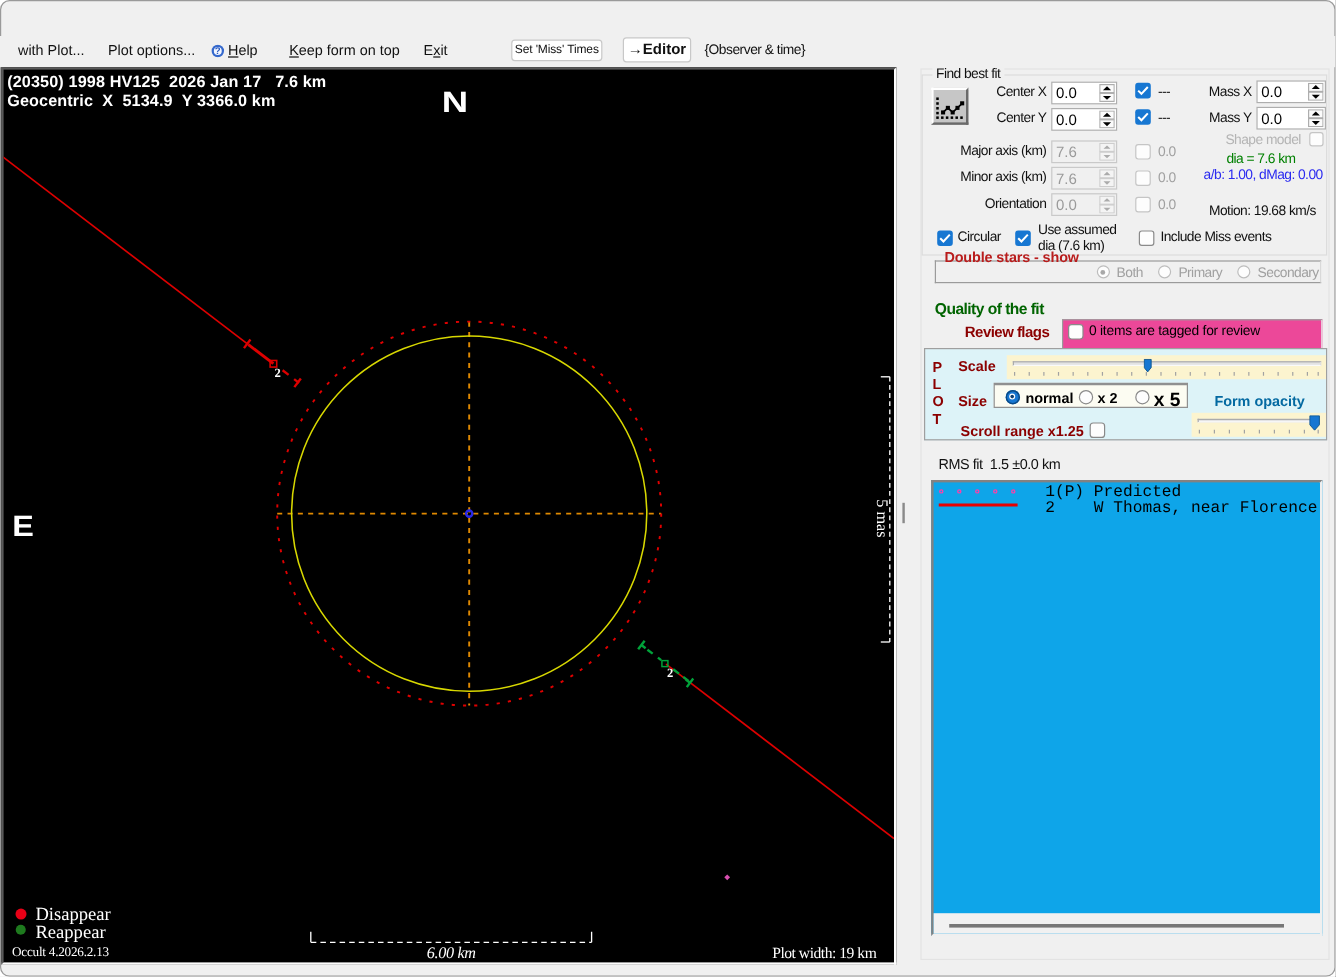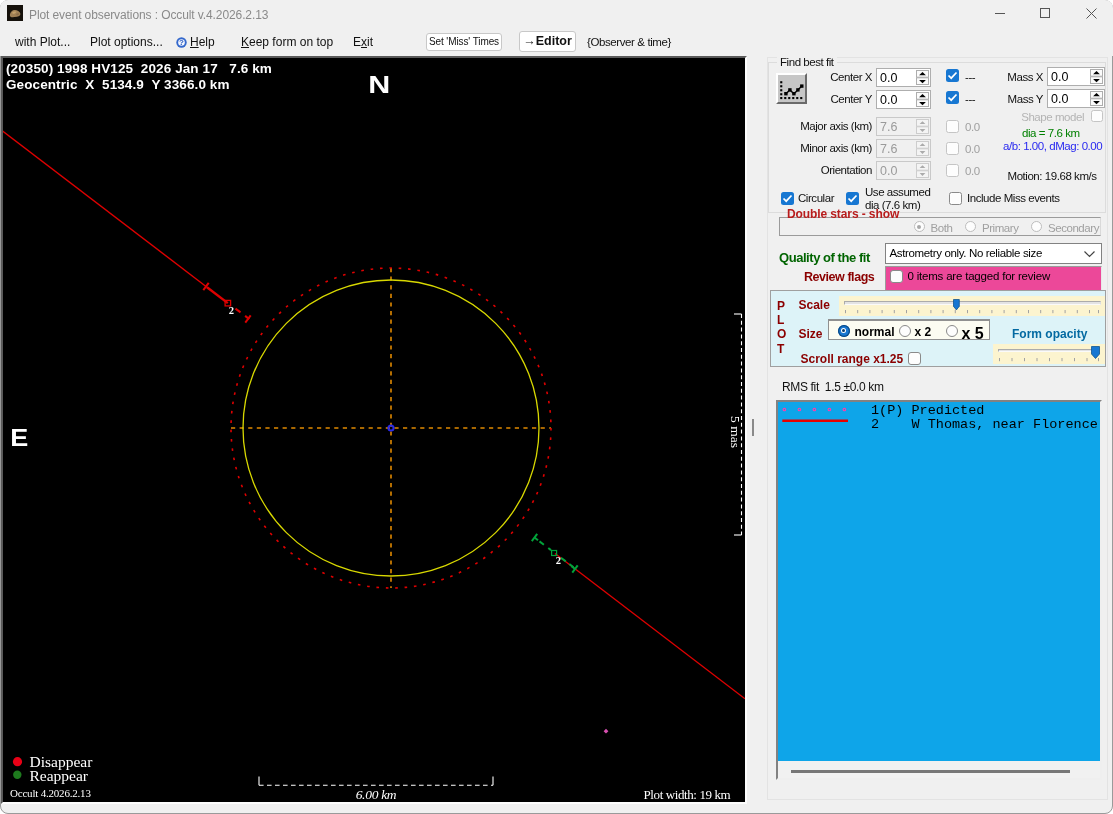--- a/index.html
+++ b/index.html
@@ -35,38 +35,20 @@
 .cb.disd { background:#fdfdfd; border:1px solid #c5c5c5; }
 .cb.on svg { position:absolute; left:1px; top:2px; }
 .groupbox { position:absolute; border:1px solid #dcdcdc; }
 .dred { color:#8b0000; font-weight:bold; }
 .track { position:absolute; background:#fcf4cf; }
 </style>
 </head>
 <body>
 <div id="win">
 
-  <div id="titlebar">
-    <svg id="appicon" style="position:absolute; left:7px; top:5px" width="16" height="16">
-        <rect width="16" height="16" fill="#15110b"></rect>
-        <path d="M3 11 C2.5 8.5 4.5 5.5 7 5 C9.5 4.5 12.5 6 13.2 8 C13.9 10 12.5 11.5 10 11.8 C7 12.2 3.5 13 3 11 Z" fill="#a08055"></path>
-        <path d="M5 7.5 C6 6.5 8 6 9.5 6.8 L8 8.5 L6 9 Z" fill="#c4a06a"></path>
-        <path d="M9 9 L11.5 8 L12 9.5 L10 10.5 Z" fill="#8a6c48"></path>
-      </svg>
-    <div id="title">Plot event observations : Occult v.4.2026.2.13</div>
-    <svg class="winbtn" style="left:977px" width="46" height="30">
-        <line x1="18" y1="13.5" x2="28" y2="13.5" stroke="#555" stroke-width="1"></line>
-      </svg>
-    <svg class="winbtn" style="left:1022px" width="46" height="30">
-        <rect x="18.5" y="8.5" width="9" height="9" fill="none" stroke="#555" stroke-width="1"></rect>
-      </svg>
-    <svg class="winbtn" style="left:1067px" width="46" height="30">
-        <path d="M19.5 8.5 L29.5 18.5 M29.5 8.5 L19.5 18.5" stroke="#555" stroke-width="1"></path>
-      </svg>
-  </div>
 
   <div id="menubar">
     <div class="mi" style="left:15px">with Plot...</div>
     <div class="mi" style="left:90px">Plot options...</div>
     <svg class="abs" style="left:176px; top:7px" width="11" height="11" viewBox="0 0 11 11">
         <circle cx="5.5" cy="5.5" r="5.2" fill="#3468cc"></circle>
         <circle cx="5.5" cy="5.5" r="3.3" fill="#f2f6ff"></circle>
         <text x="5.5" y="8.3" font-size="8" font-weight="bold" fill="#2b5bc0" text-anchor="middle">?</text>
       </svg>
     <div class="mi" style="left:190px"><span style="text-decoration:underline">H</span>elp</div>
@@ -281,26 +263,20 @@
     <span class="abs" style="left:146.5px; top:164px; width:11px; height:11px; border-radius:50%; border:1px solid #bdbdbd; background:#fdfdfd">
         <span class="abs" style="left:2.5px; top:2.5px; width:4px; height:4px; border-radius:50%; background:#a8a8a8"></span>
       </span>
     <div class="lab" style="left:163.5px; top:164.5px; color:#a0a0a0; font-size:11.5px">Both</div>
     <span class="abs" style="left:198px; top:164px; width:11px; height:11px; border-radius:50%; border:1px solid #bdbdbd; background:#fdfdfd"></span>
     <div class="lab" style="left:215px; top:164.5px; color:#a0a0a0; font-size:11.5px">Primary</div>
     <span class="abs" style="left:263.8px; top:164px; width:11px; height:11px; border-radius:50%; border:1px solid #bdbdbd; background:#fdfdfd"></span>
     <div class="lab" style="left:281px; top:164.5px; color:#a0a0a0; font-size:11.5px">Secondary</div>
 
     <div class="lab" style="left:12px; top:192.5px; color:#006400; font-weight:bold; font-size:13px">Quality of the fit</div>
-    <div class="abs" style="left:117.5px; top:185.5px; width:217px; height:21px; background:#fff; border:1px solid #828282">
-      <span class="abs" style="left:4px; top:3.5px; font-size:11.5px; letter-spacing:-0.35px; color:#000; white-space:nowrap">Astrometry only. No reliable size</span>
-      <svg class="abs" style="right:6px; top:7px" width="11" height="7">
-          <path d="M0.5 0.5 L5.5 5.5 L10.5 0.5" fill="none" stroke="#444" stroke-width="1.2"></path>
-        </svg>
-    </div>
     <div class="lab" style="left:37px; top:213px; color:#8b0000; font-weight:bold; font-size:12.5px">Review flags</div>
     <div class="abs" style="left:117.5px; top:208.5px; width:217px; height:26px; background:#ec4899; border:1px solid #9b9b9b; border-right-color:#e8e8e8; border-bottom-color:#8a8a8a">
       <span class="cb off" style="left:4px; top:3px; border-radius:3px"></span>
       <span class="abs" style="left:22px; top:3px; font-size:11.5px; letter-spacing:-0.2px; color:#000; white-space:nowrap">0 items are tagged for review</span>
     </div>
 
     <div class="abs" style="left:3px; top:232.5px; width:336px; height:77px; background:#ddf3f8; outline:1px solid #9f9f9f; outline-offset:-1px">
       <div class="dred abs" style="left:7px; top:9px; font-size:12px; line-height:14.4px">P<br>L<br>O<br>T</div>
       <div class="dred abs" style="left:28.5px; top:8.5px; font-size:12px">Scale</div>
       <div class="track" style="left:68.5px; top:6px; width:266px; height:20px">

